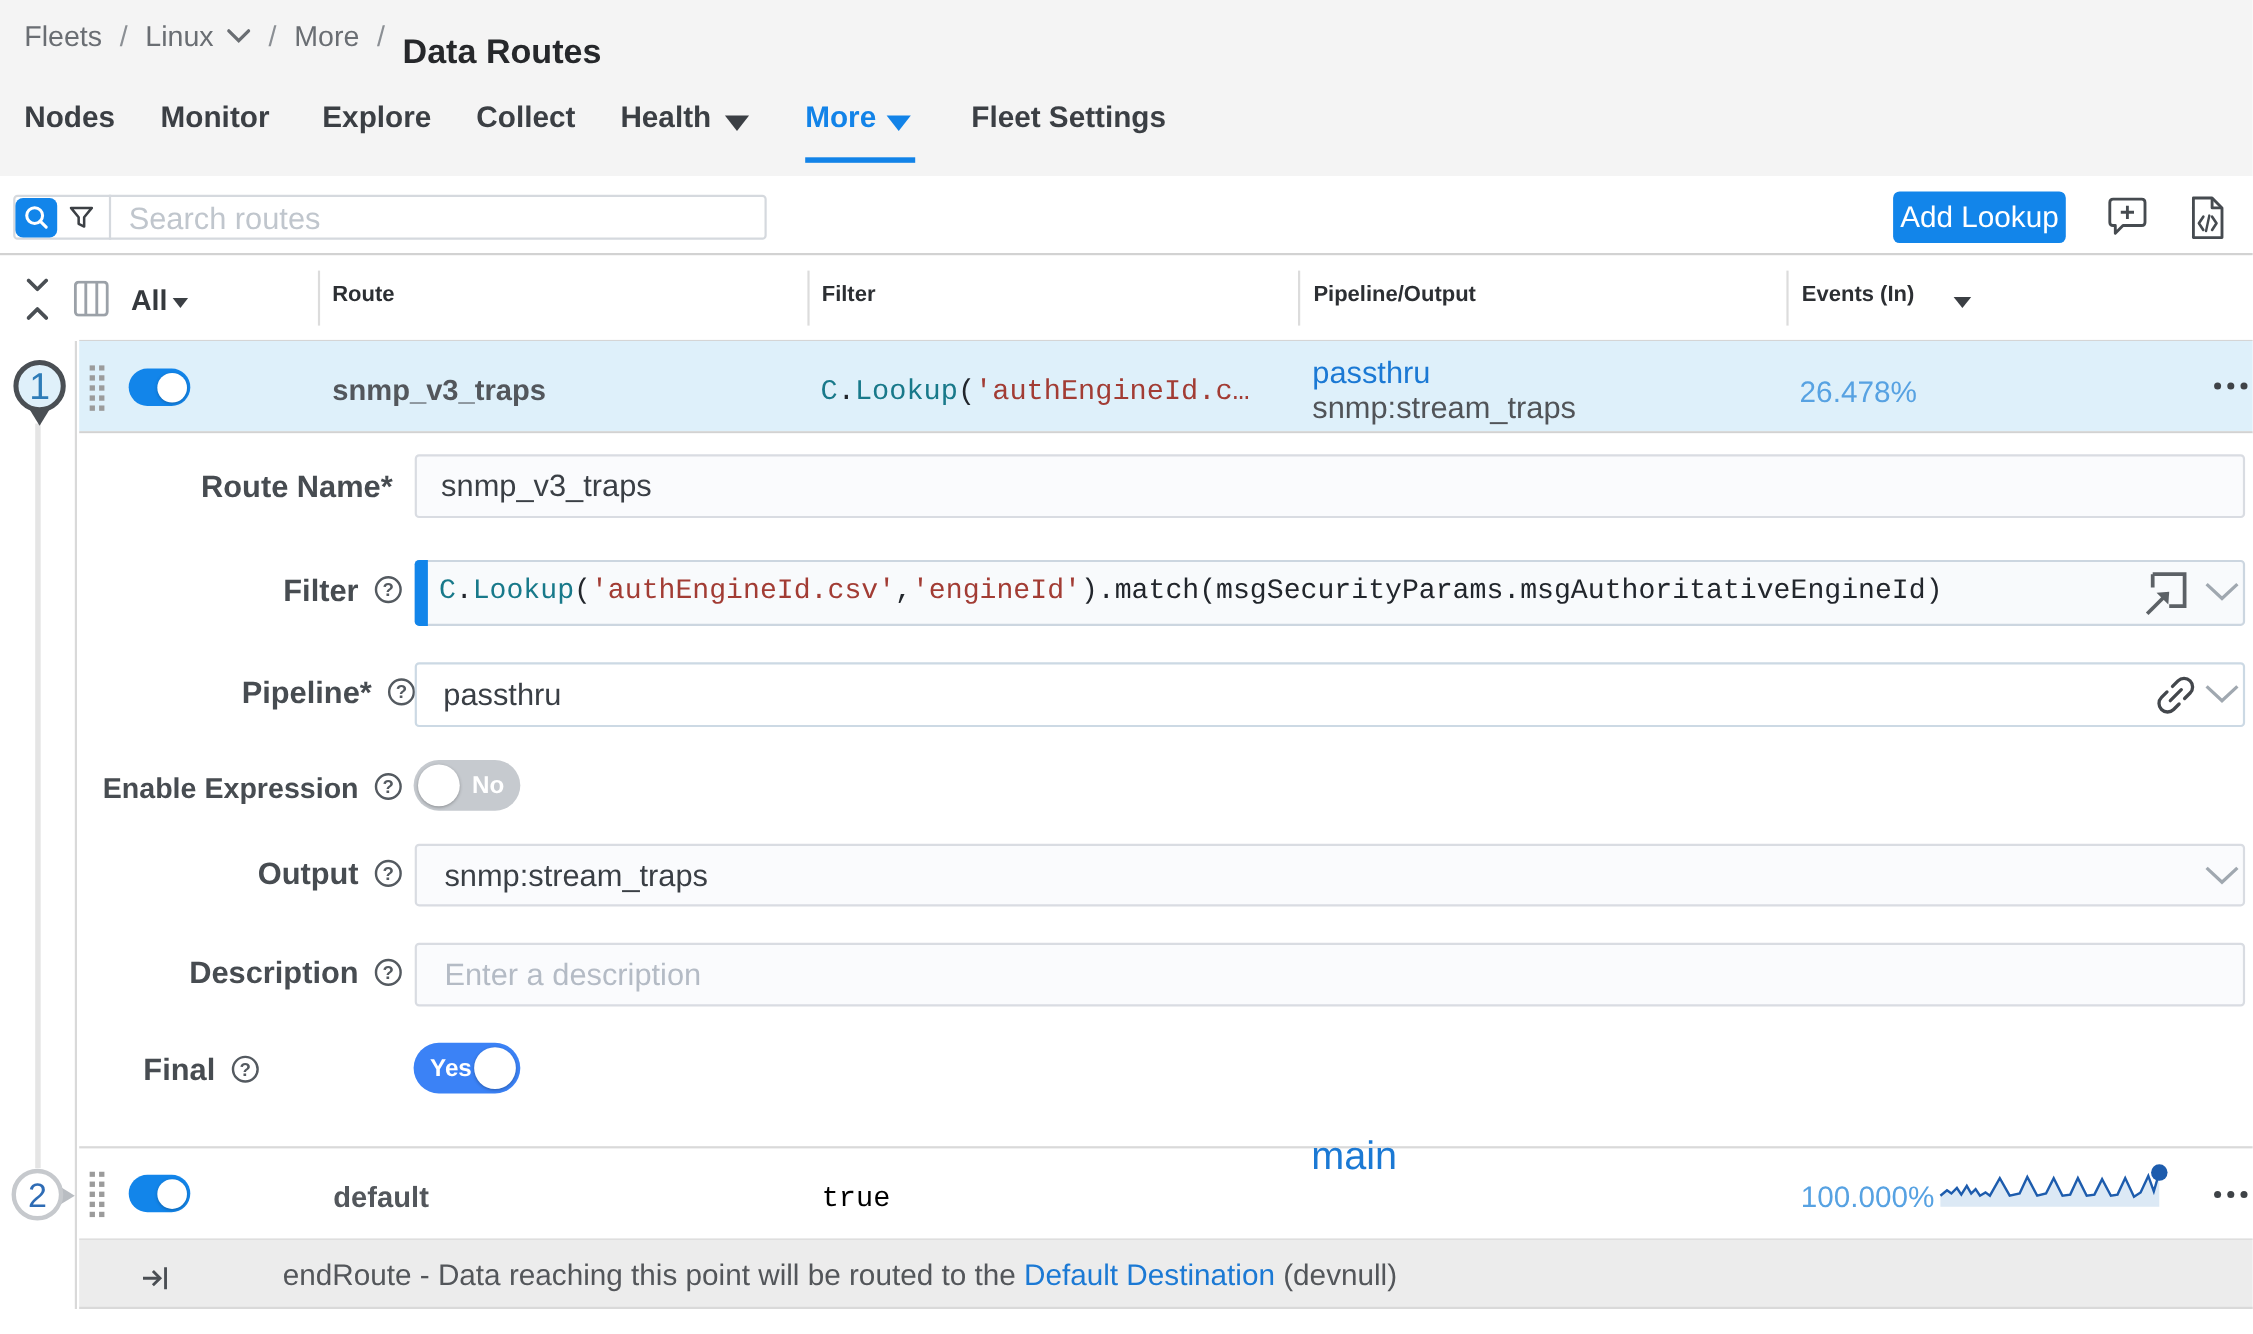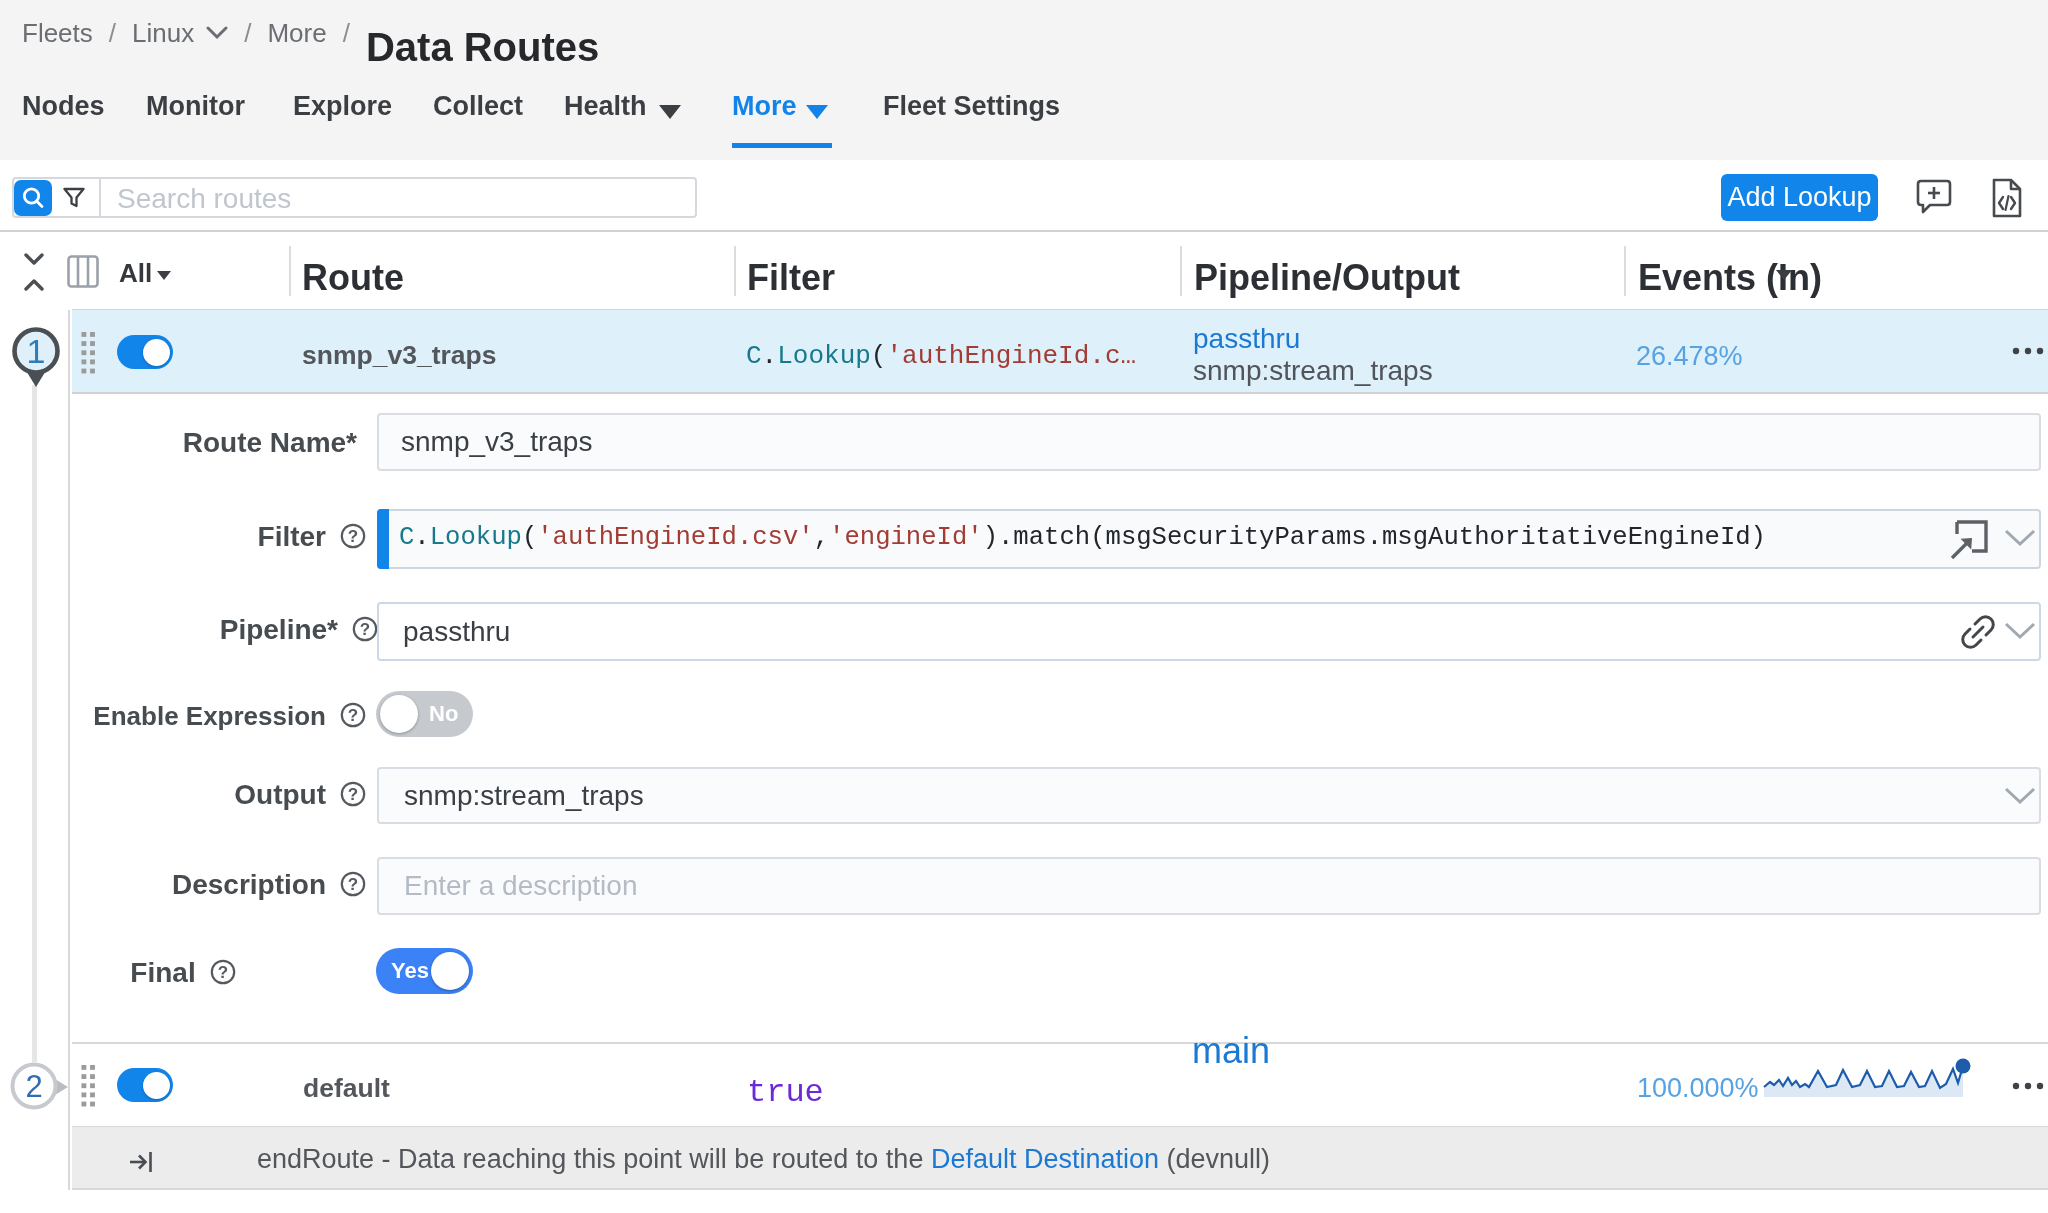--- a/index.html
+++ b/index.html
@@ -3,37 +3,37 @@
 <meta charset="utf-8">
 <style>
   * { margin:0; padding:0; box-sizing:border-box; }
   html,body { width:2048px; height:1213px; background:#fff; font-family:"Liberation Sans", sans-serif; position:relative; overflow:hidden; }
   .abs { position:absolute; }
   .mono { font-family:"Liberation Mono", monospace; }
   
   #tophdr { left:0; top:0; width:2048px; height:160px; background:#f4f4f4; }
   #crumbs { left:22px; top:16px; height:34px; display:flex; align-items:center; font-size:26px; color:#6a6e73; }
   #crumbs .sl { color:#8b8f94; padding:0 16px; }
-  #crumbs b { color:#26282b; font-weight:700; font-size:40px;margin-top:28px; }
+  #crumbs b { color:#26282b; font-weight:700; font-size:31px;margin-top:28px; }
   #tabs { left:0; top:96px; height:50px; width:1728px;text-decoration:underline; }
   .tab { position:absolute; top:-5px; font-size:27px; font-weight:700; color:#3b3f44; white-space:nowrap; }
   .tab.blue { color:#1283e8; }
   .caret { position:absolute; width:0; height:0; border-left:11px solid transparent; border-right:11px solid transparent; border-top:14px solid #3b3f44; }
   .caret.blue { border-top-color:#1283e8; }
   #moreline { left:732px; top:143px; width:100px; height:5px; background:#1283e8; }
   
   #searchbox { left:12px; top:177px; width:685px; height:41px; border:2px solid #d5d9de; border-radius:4px; background:#fff; }
   #sbtn { left:14px; top:180px; width:38px; height:36px; background:#1285ea; border-radius:7px; }
   #sdiv { left:99px; top:177px; width:2px; height:41px; background:#d5d9de; }
   #sph { left:117px; top:183px; font-size:28px; color:#c0c6cd; }
   #addroute { left:1721px; top:174px; width:157px; height:47px; background:#1285ea; border-radius:6px; color:#fff; font-size:27px; text-align:center; line-height:46px; }
   
   #hline { left:0; top:230px; width:2048px; height:2px; background:#d2d2d2; }
   .hsep { position:absolute; top:246px; width:2px; height:50px; background:#dcdcdc; }
-  .hlabel { position:absolute; top:257px; font-size:36px; font-weight:700; color:#2c2f33; }
+  .hlabel { position:absolute; top:257px; font-size:20px; font-weight:700; color:#2c2f33; }
   #allw { left:119px; top:258px; font-size:26px; font-weight:700; color:#35393d; }
   
   #row1 { left:72px; top:310px; width:1976px; height:82px; background:#def0fa; }
   #row1bb { left:72px; top:392px; width:1976px; height:2px; background:#d2d2d2; }
   #panel { left:72px; top:394px; width:1976px; height:648px; background:#fff; }
   #row2 { left:72px; top:1042px; width:1976px; height:84px; background:#fff; border-top:2px solid #d9d9d9; }
   #endrow { left:72px; top:1126px; width:1976px; height:64px; background:#ececec; border-top:1px solid #d9d9d9; border-bottom:2px solid #d9d9d9; }
   #tblleft { left:68px; top:310px; width:2px; height:880px; background:#d9d9d9; }
   #connector { left:32px; top:385px; width:5px; height:677px; background:#e5e5e5; }
   .dragdots { position:absolute; width:16px; height:42px; }
@@ -254,21 +254,21 @@
       <rect x="0" y="25.5" width="4.5" height="4.5"></rect>
       <rect x="8" y="25.5" width="4.5" height="4.5"></rect>
       <rect x="0" y="34" width="4.5" height="4.5"></rect>
       <rect x="8" y="34" width="4.5" height="4.5"></rect>
     </g>
   </svg>
 <div class="toggle" style="left:117px; top:1068px">
     <div class="knob"></div>
   </div>
 <div class="rname" style="left:303px; top:1073px">default</div>
-<div class="abs mono" style="left:747px; top:1074px; font-size:32px; color:#6d28d9">true</div>
+<div class="abs mono" style="left:747px; top:1074px; font-size:26px; color:#000000">true</div>
 <div class="abs linkblue" style="left:1192px; top:1030px; font-size:36px">main</div>
 <div class="pctblue" style="left:1637px; top:1073px">100.000%</div>
 <svg class="abs" style="left:1762px; top:1056px" width="210" height="48" viewBox="0 0 210 48">
     <path d="M2,31 L8,26 L12,29 L17,24 L21,30 L26,22 L30,29 L34,25 L38,31 L43,28 L47,31 L56,15 L65,31 L74,29 L81,14 L90,31 L98,29 L105,15 L113,31 L120,30 L127,15 L135,31 L142,30 L149,16 L157,31 L163,30 L170,15 L178,32 L184,28 L191,13 L196,27 L201,10 L201,41 L2,41 Z" fill="#dce9f5" stroke="none"></path>
     <path d="M2,31 L8,26 L12,29 L17,24 L21,30 L26,22 L30,29 L34,25 L38,31 L43,28 L47,31 L56,15 L65,31 L74,29 L81,14 L90,31 L98,29 L105,15 L113,31 L120,30 L127,15 L135,31 L142,30 L149,16 L157,31 L163,30 L170,15 L178,32 L184,28 L191,13 L196,27 L201,10" fill="none" stroke="#1d5cad" stroke-width="2.2"></path>
     <circle cx="201" cy="10" r="7.5" fill="#1d5cad"></circle>
   </svg>
 <svg class="dots3" style="left:2012px; top:1081px" width="32" height="10" viewBox="0 0 32 10">
     <circle cx="4" cy="5" r="3.2" fill="#3f4347"></circle>
     <circle cx="16" cy="5" r="3.2" fill="#3f4347"></circle>

